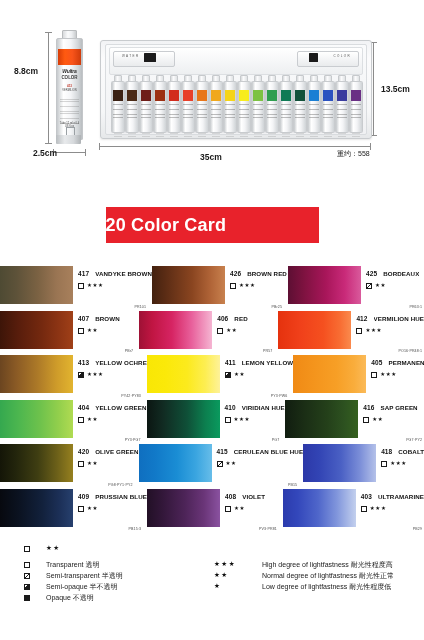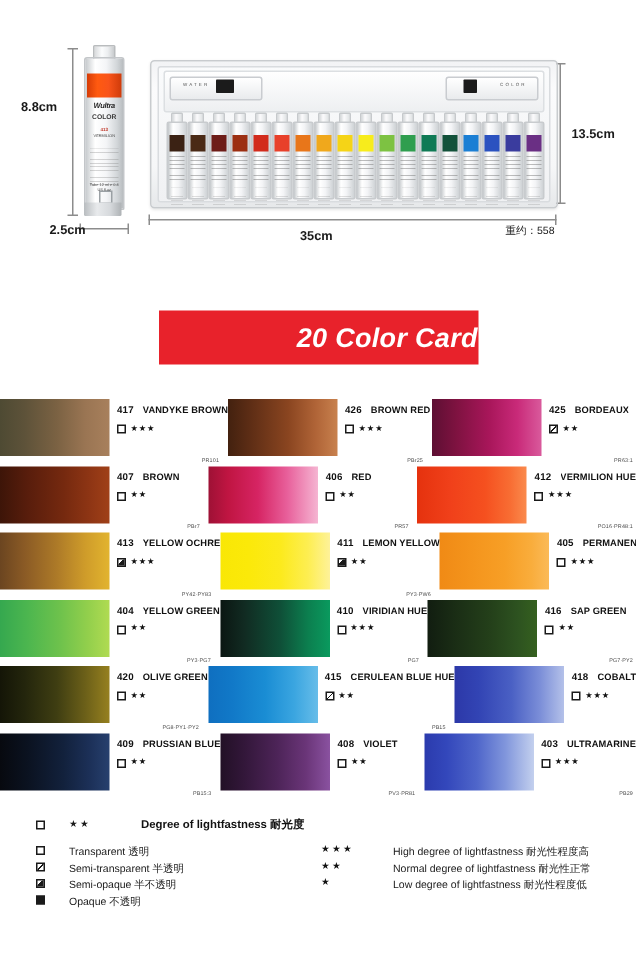--- a/index.html
+++ b/index.html
@@ -91,21 +91,21 @@
     border:0.4px solid #c8cbce;border-radius:1.5px;}
   .mini-paint{position:absolute;left:1px;top:8px;right:1px;height:11px;}
   .mini-txt{position:absolute;left:1px;top:22px;right:1px;height:18px;
     background:repeating-linear-gradient(to bottom,rgba(110,110,110,.45) 0 0.6px,transparent 0.6px 2.6px);}
   .mini-txt2{position:absolute;left:2px;top:43px;right:2px;height:12px;
     background:repeating-linear-gradient(to bottom,rgba(140,140,140,.28) 0 0.5px,transparent 0.5px 2.8px);}
 
   
   .banner-wrap{position:absolute;left:0;top:207px;width:424px;display:flex;justify-content:center;}
   .banner{width:213px;height:36px;background:#e8222b;
-    display:flex;align-items:center;justify-content:flex-end;font-style:italic;}
+    display:flex;align-items:center;justify-content:flex-start;}
   .banner-txt{color:#ffffff;font-size:18px;font-weight:bold;letter-spacing:0.2px;}
 
   
   .grid{position:absolute;left:0;top:266px;width:424px;}
   .row{display:flex;height:44.5px;}
   .cell{flex:1;display:flex;position:relative;}
   .sw{width:73px;height:38px;flex:0 0 73px;}
   .info{flex:1;padding-left:5px;padding-top:4px;position:relative;}
   .info-top{display:flex;align-items:baseline;gap:6px;}
   .code{font-size:6.5px;font-weight:bold;color:#111;letter-spacing:0.1px;}
@@ -632,21 +632,20 @@
           <span class="pig">PB29</span>
         </div>
       </div>
     </div>
   </div>
 
 <div class="legend">
   <div class="lg-head">
     <span class="lg-sym"><span class="sq"></span></span>
     <span class="lg-sym stars2">★★</span>
-    <span class="lg-head-t2">Degree of lightfastness 耐光度</span>
   </div>
   <div class="lg-rows">
     <div class="lg-col left" id="legend-transparency">
         <div class="lg-line">
           <span class="lg-mark"><span class="sq"></span></span>
           <span class="lg-txt">Transparent  透明</span>
         </div>
         <div class="lg-line">
           <span class="lg-mark"><span class="sq cross"></span></span>
           <span class="lg-txt">Semi-transparent 半透明</span>

